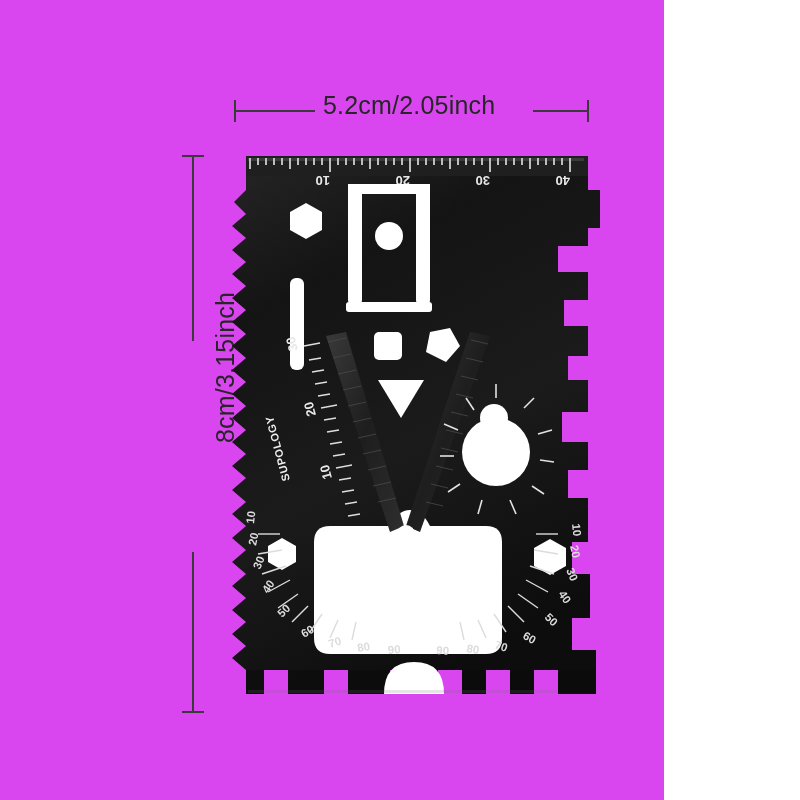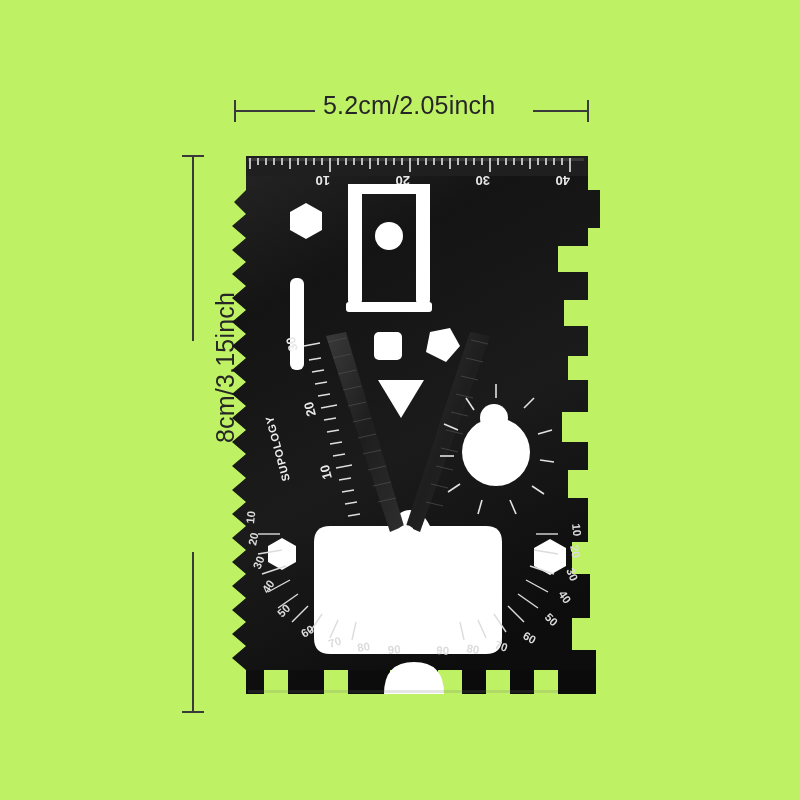--- a/index.html
+++ b/index.html
@@ -12,23 +12,23 @@
     height: 800px;
     position: relative;
     overflow: hidden;
     font-family: "Liberation Sans", sans-serif;
     -webkit-font-smoothing: antialiased;
   }
 
   #stage {
     position: absolute;
     left: 0; top: 0;
-    width: 800px;
+    width: 664px;
     height: 800px;
-    background: #bef264;
+    background: #d946ef;
   }
 
   
   .dim-label {
     position: absolute;
     color: #262626;
     font-size: 25px;
     letter-spacing: 0.2px;
     white-space: nowrap;
   }

